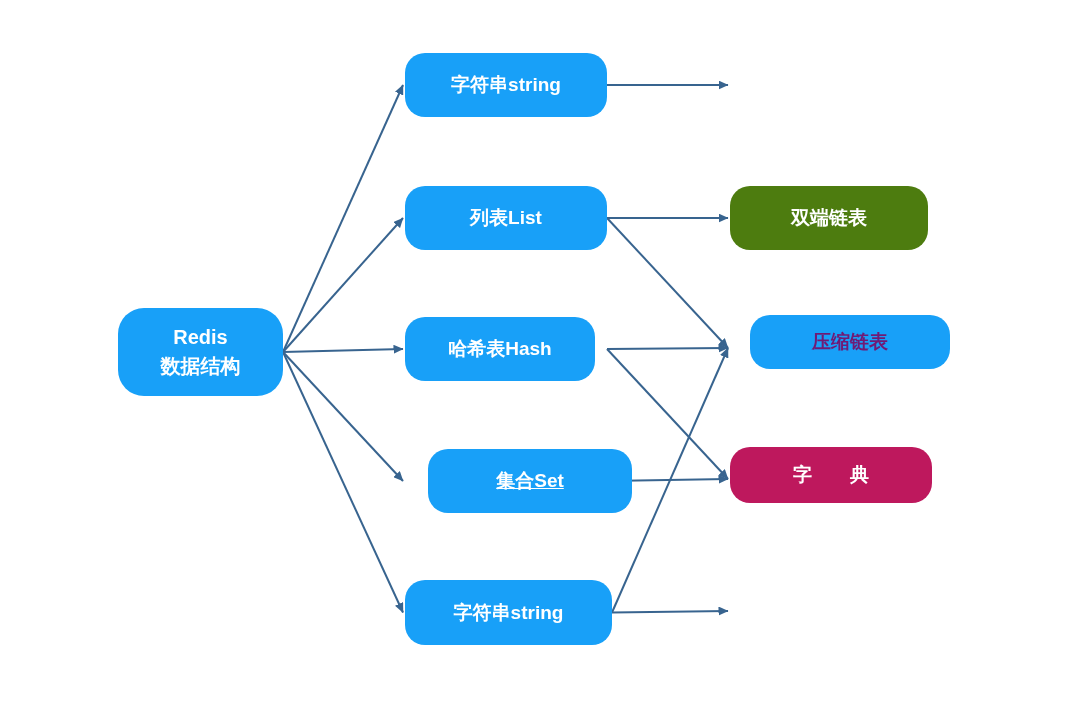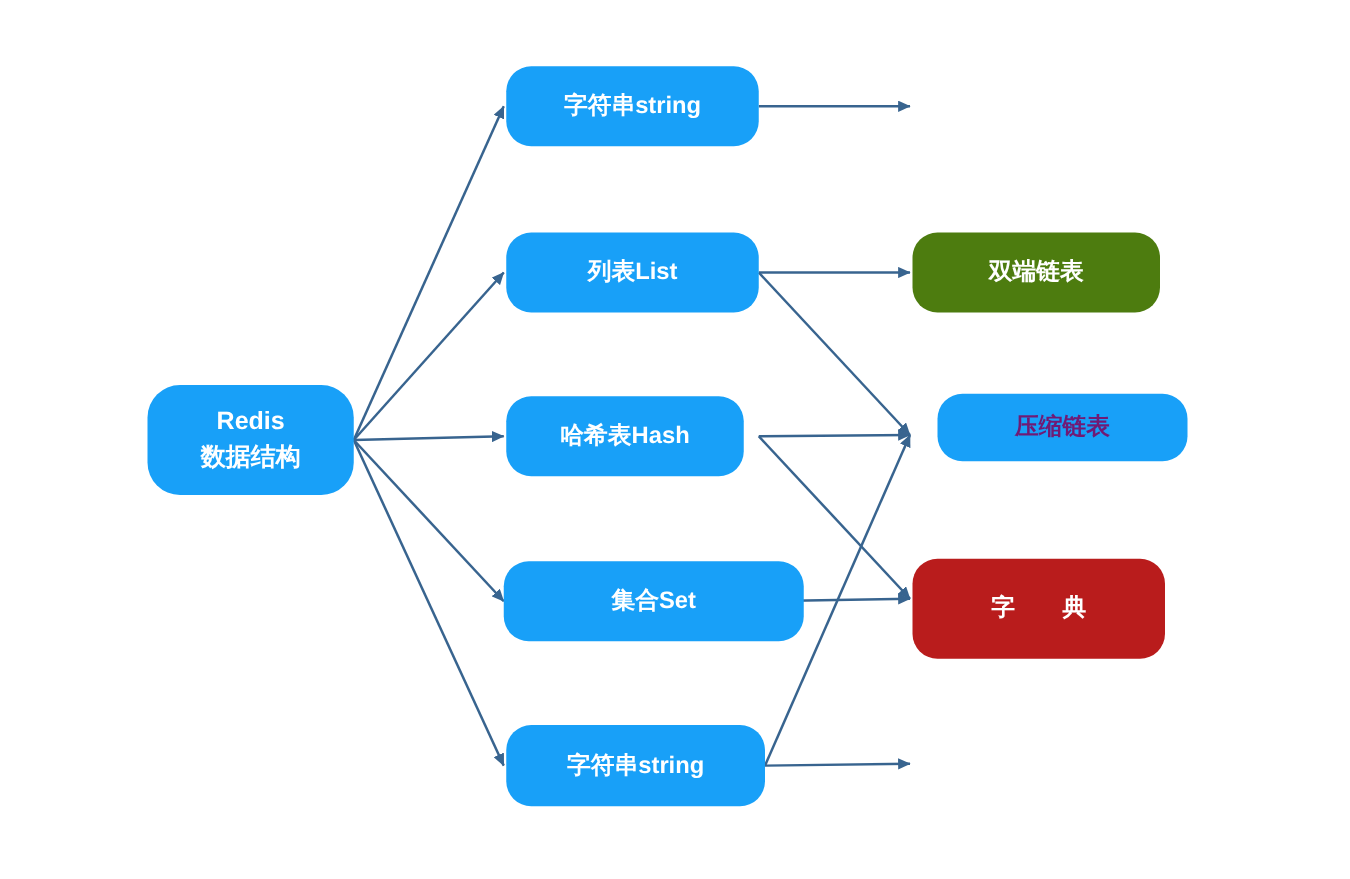--- a/index.html
+++ b/index.html
@@ -83,35 +83,35 @@
   </div>
 
   <div class="node" style="left: 405px; top: 186px; width: 202px; height: 64px; background: rgb(24, 160, 248); color: rgb(255, 255, 255);">
     <span class="label">列表List</span>
   </div>
 
   <div class="node" style="left: 405px; top: 317px; width: 190px; height: 64px; background: rgb(24, 160, 248); color: rgb(255, 255, 255);">
     <span class="label">哈希表Hash</span>
   </div>
 
-  <div class="node" style="left: 403px; top: 449px; width: 240px; height: 64px; background: rgb(24, 160, 248); color: rgb(255, 255, 255);">
+  <div class="node" style="left: 428px; top: 449px; width: 204px; height: 64px; background: rgb(24, 160, 248); color: rgb(255, 255, 255); text-decoration: underline;">
     <span class="label">集合Set</span>
   </div>
 
   <div class="node" style="left: 405px; top: 580px; width: 207px; height: 65px; background: rgb(24, 160, 248); color: rgb(255, 255, 255);">
     <span class="label">字符串string</span>
   </div>
 
 
   <div class="node" style="left: 730px; top: 186px; width: 198px; height: 64px; background: #4d7c0f; color: rgb(255, 255, 255);">
     <span class="label">双端链表</span>
   </div>
 
   <div class="node" style="left: 730px; top: 315px; width: 200px; height: 54px; background: rgb(24, 160, 248); color: #701a75; margin-left: 20px;">
     <span class="label">压缩链表</span>
   </div>
 
-  <div class="node" style="left: 730px; top: 447px; width: 202px; height: 80px; background: #b91c1c; color: rgb(255, 255, 255);">
+  <div class="node" style="left: 730px; top: 447px; width: 202px; height: 56px; background: #be185d; color: rgb(255, 255, 255);">
     <span class="label">字　　典</span>
   </div>
 
 
 </div>
 
 </body></html>

